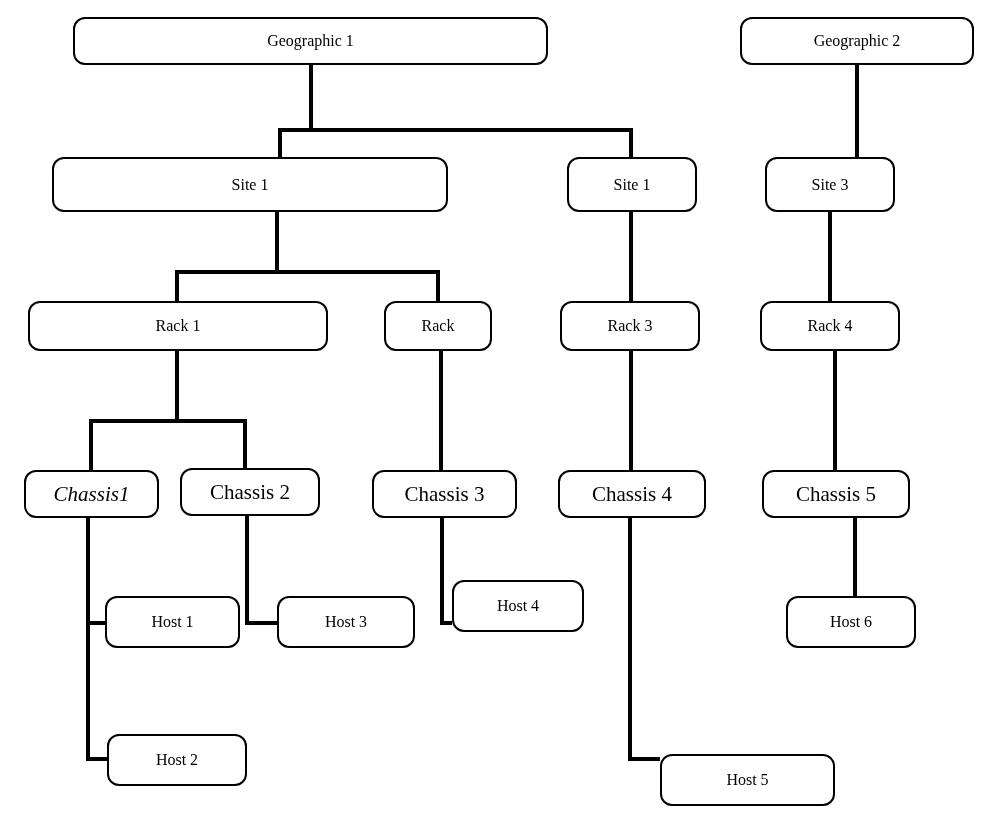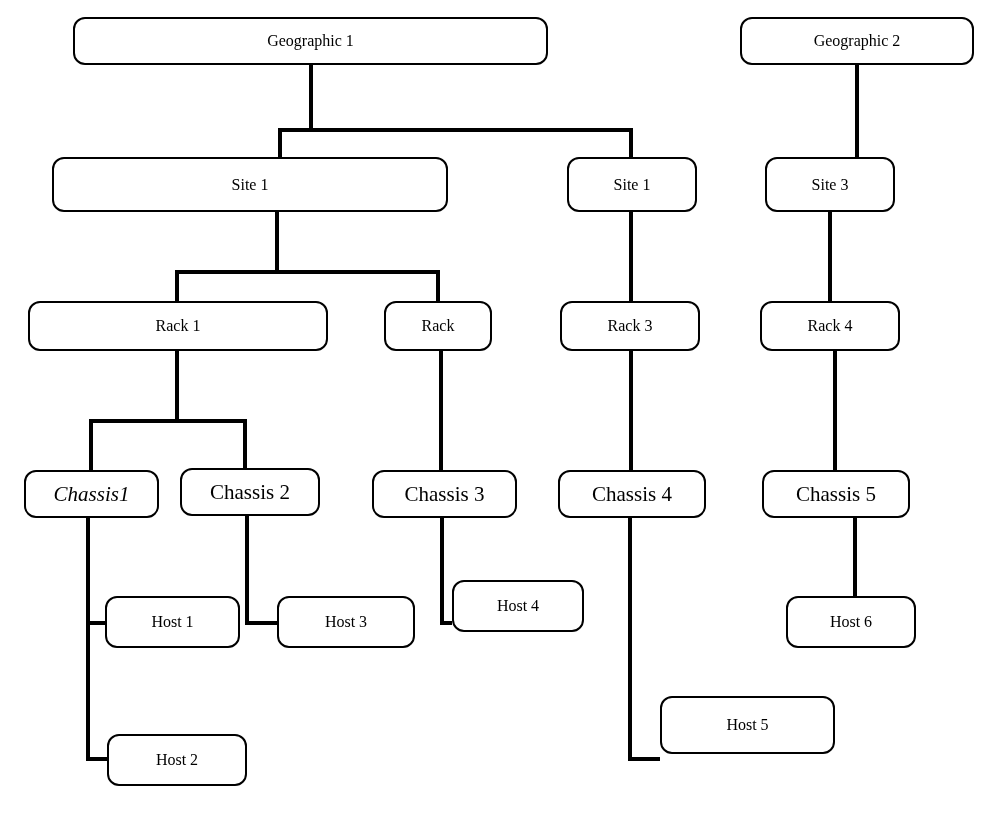--- a/index.html
+++ b/index.html
@@ -54,21 +54,21 @@
 <div class="node node-small" style="left:24px; top:470px; width:135px; height:48px;font-style:italic;">Chassis1</div>
 <div class="node node-small" style="left:180px; top:468px; width:140px; height:48px;">Chassis 2</div>
 <div class="node node-small" style="left:372px; top:470px; width:145px; height:48px;">Chassis 3</div>
 <div class="node node-small" style="left:558px; top:470px; width:148px; height:48px;">Chassis 4</div>
 <div class="node node-small" style="left:762px; top:470px; width:148px; height:48px;font-family:Liberation Serif, serif;">Chassis 5</div>
 
 <div class="node" style="left:105px; top:596px; width:135px; height:52px;">Host 1</div>
 <div class="node" style="left:107px; top:734px; width:140px; height:52px;">Host 2</div>
 <div class="node" style="left:277px; top:596px; width:138px; height:52px;">Host 3</div>
 <div class="node" style="left:452px; top:580px; width:132px; height:52px;">Host 4</div>
-<div class="node" style="left:660px; top:696px; width:175px; height:58px;text-align:center;">Host 5</div>
+<div class="node" style="left:660px; top:754px; width:175px; height:52px;text-align:center;">Host 5</div>
 <div class="node" style="left:786px; top:596px; width:130px; height:52px;">Host 6</div>
 
 <div class="line line-v" style="left:309px; top:65px; height:65px;"></div>
 
 <div class="line line-h" style="left:278px; top:128px; width:355px;"></div>
 
 <div class="line line-v" style="left:278px; top:128px; height:29px;"></div>
 
 <div class="line line-v" style="left:629px; top:128px; height:29px;"></div>
 

